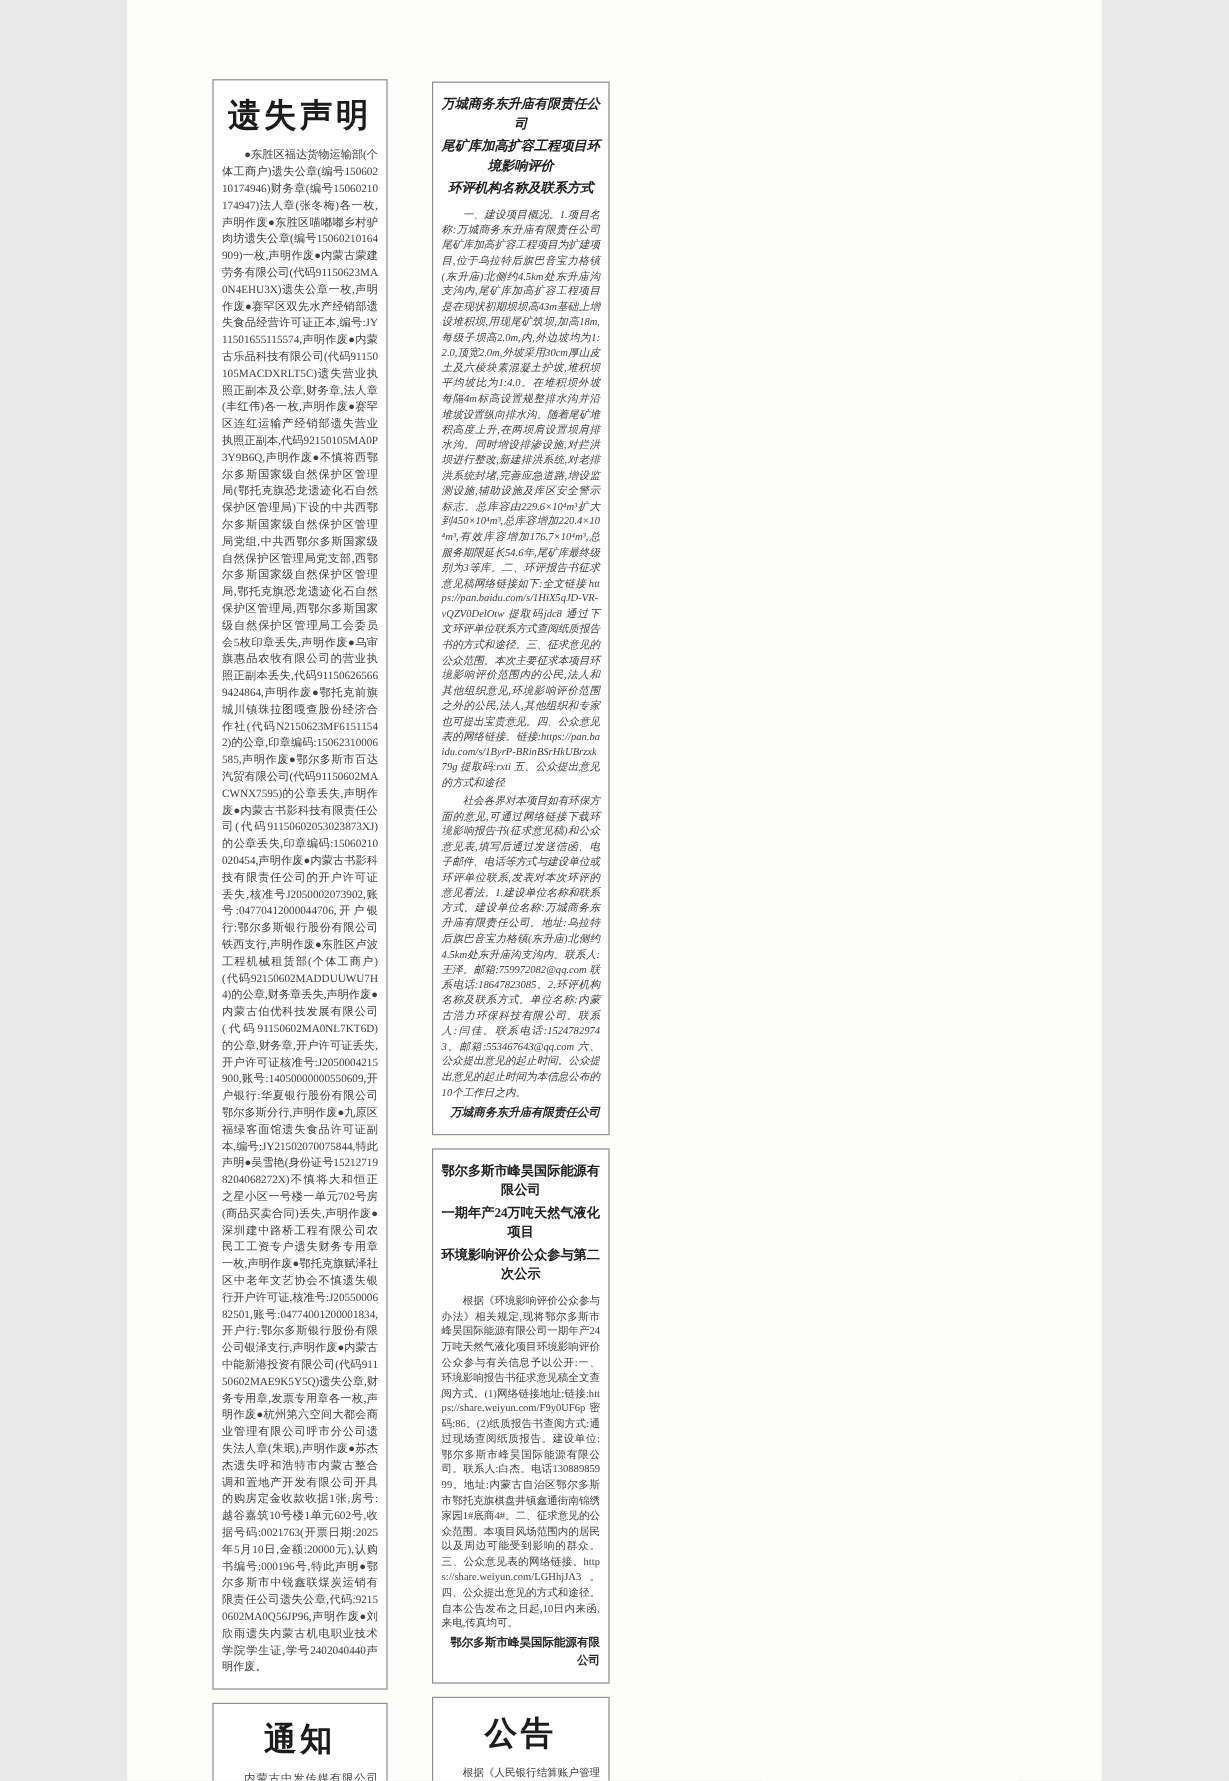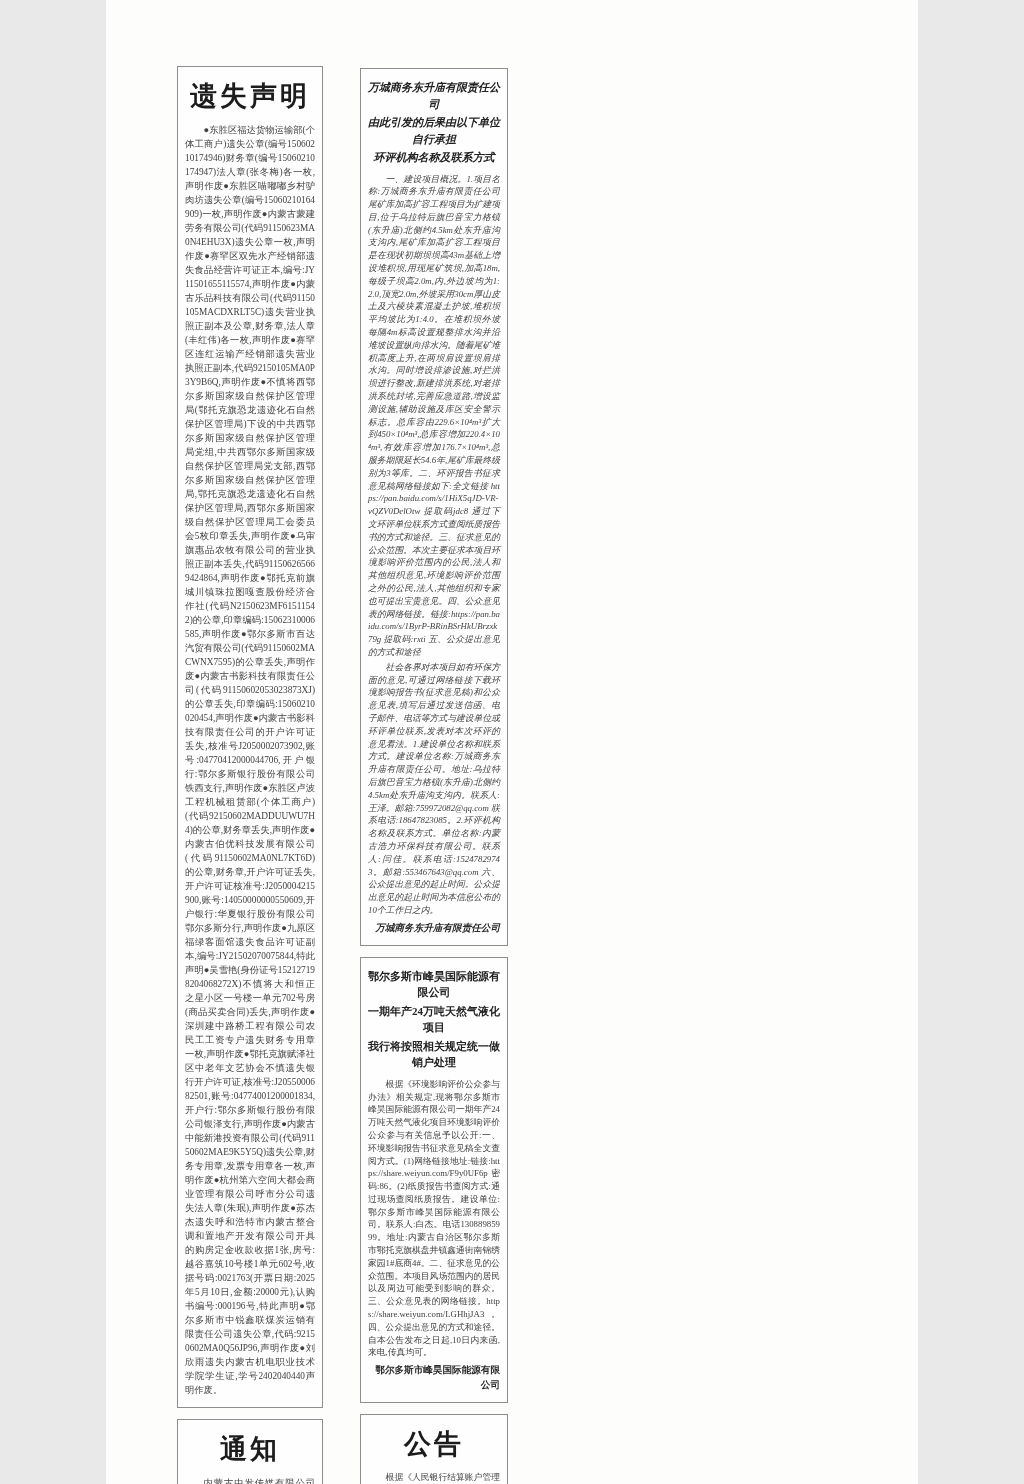--- a/index.html
+++ b/index.html
@@ -66,33 +66,33 @@
       <div class="body-text">内蒙古中发传媒有限公司定于2025年6月12日上午9时在公司办公室召开股东大会,审议变更股权事宜,请各位股东准时到场,没有到场的股东视为自动弃权,联系电话:特此通知。</div>
     </div>
 
   </div>
 
   <div class="col-right">
 
     <div class="box eia1-box">
       <div class="hdr-group">
         <div class="bold-header">万城商务东升庙有限责任公司</div>
-        <div class="bold-header">由此引发的后果由以下单位自行承担</div>
+        <div class="bold-header">尾矿库加高扩容工程项目环境影响评价</div>
         <div class="bold-header">环评机构名称及联系方式</div>
       </div>
       <div class="body-text-sm">一、建设项目概况。1.项目名称:万城商务东升庙有限责任公司尾矿库加高扩容工程项目为扩建项目,位于乌拉特后旗巴音宝力格镇(东升庙)北侧约4.5km处东升庙沟支沟内,尾矿库加高扩容工程项目是在现状初期坝坝高43m基础上增设堆积坝,用现尾矿筑坝,加高18m,每级子坝高2.0m,内,外边坡均为1:2.0,顶宽2.0m,外坡采用30cm厚山皮土及六棱块素混凝土护坡,堆积坝平均坡比为1:4.0。在堆积坝外坡每隔4m标高设置规整排水沟并沿堆坡设置纵向排水沟。随着尾矿堆积高度上升,在两坝肩设置坝肩排水沟。同时增设排渗设施,对拦洪坝进行整改,新建排洪系统,对老排洪系统封堵,完善应急道路,增设监测设施,辅助设施及库区安全警示标志。总库容由229.6×10⁴m³扩大到450×10⁴m³,总库容增加220.4×10⁴m³,有效库容增加176.7×10⁴m³,总服务期限延长54.6年,尾矿库最终级别为3等库。二、环评报告书征求意见稿网络链接如下:全文链接 https://pan.baidu.com/s/1HiX5qJD-VR-vQZV0DelOtw 提取码jdc8 通过下文环评单位联系方式查阅纸质报告书的方式和途径。三、征求意见的公众范围。本次主要征求本项目环境影响评价范围内的公民,法人和其他组织意见,环境影响评价范围之外的公民,法人,其他组织和专家也可提出宝贵意见。四、公众意见表的网络链接。链接:https://pan.baidu.com/s/1ByrP-BRinBSrHkUBrzxk79g 提取码:rxti 五、公众提出意见的方式和途径</div>
       <div class="body-text-sm">社会各界对本项目如有环保方面的意见,可通过网络链接下载环境影响报告书(征求意见稿)和公众意见表,填写后通过发送信函、电子邮件、电话等方式与建设单位或环评单位联系,发表对本次环评的意见看法。1.建设单位名称和联系方式。建设单位名称:万城商务东升庙有限责任公司。地址:乌拉特后旗巴音宝力格镇(东升庙)北侧约4.5km处东升庙沟支沟内。联系人:王泽。邮箱:759972082@qq.com 联系电话:18647823085。2.环评机构名称及联系方式。单位名称:内蒙古浩力环保科技有限公司。联系人:闫佳。联系电话:15247829743。邮箱:553467643@qq.com 六、公众提出意见的起止时间。公众提出意见的起止时间为本信息公布的10个工作日之内。</div>
       <div class="sig-right">万城商务东升庙有限责任公司</div>
     </div>
 
     <div class="box">
       <div class="hdr-group">
         <div class="bold-header">鄂尔多斯市峰昊国际能源有限公司</div>
         <div class="bold-header">一期年产24万吨天然气液化项目</div>
-        <div class="bold-header">我行将按照相关规定统一做销户处理</div>
+        <div class="bold-header">环境影响评价公众参与第二次公示</div>
       </div>
       <div class="body-text-sm">根据《环境影响评价公众参与办法》相关规定,现将鄂尔多斯市峰昊国际能源有限公司一期年产24万吨天然气液化项目环境影响评价公众参与有关信息予以公开:一、环境影响报告书征求意见稿全文查阅方式。(1)网络链接地址:链接:https://share.weiyun.com/F9y0UF6p 密码:86。(2)纸质报告书查阅方式:通过现场查阅纸质报告。建设单位:鄂尔多斯市峰昊国际能源有限公司。联系人:白杰。电话13088985999。地址:内蒙古自治区鄂尔多斯市鄂托克旗棋盘井镇鑫通街南锦绣家园1#底商4#。二、征求意见的公众范围。本项目风场范围内的居民以及周边可能受到影响的群众。三、公众意见表的网络链接。https://share.weiyun.com/LGHhjJA3。四、公众提出意见的方式和途径。自本公告发布之日起,10日内来函,来电,传真均可。</div>
       <div class="sig-right">鄂尔多斯市峰昊国际能源有限公司</div>
     </div>
 
     <div class="box announce-box">
       <div class="big-title">公告</div>
       <div class="body-text-sm">根据《人民银行结算账户管理办法》(中国人民银行令【2003】第5号)及《人民币银行结算账户管理办法实施细则》(银发【2005】16号)的相关规定,我行将对以下长期未发生收付款业务的不动户及已脱销比对的机关事业单位的账户进行清理,请以下单位自公告之日起30日之内前往开户网点办理销户手续,逾期未办理的,我行将按照相关规定统一做销户处理,由此引发的后果由以下单位自行承担。1.中国建设银行股份有限公司呼和浩特金桥时代支行。呼和浩特市国库收付中心中共呼和浩特市规划局机关委员会(中共呼和浩特市规划局机关委员会)2.中国建设银行股份有限公司呼和浩特巨海城支行。呼和浩特市国库收付中心呼和浩特市文学艺术研究所党支部(呼和浩特市文学艺术研究所党支部)3.中国建设银行股份有限公司呼和浩特乌兰察布东街园艺所小区支行。呼和浩特市国库收付中心中共呼和浩特市农村工作委员会党总支委员会(中共呼和浩特市农村工作委员会党总支委员会)4.中国建设银行股份有限公司呼和浩特中山西路支行。呼和浩特市国库收付中心中共呼和浩特市非物质文化遗产保护中心党支部(中共呼和浩特市非物质文化遗产保护中心党支部)中国建设银行呼和浩特分行。</div>
     </div>
 

